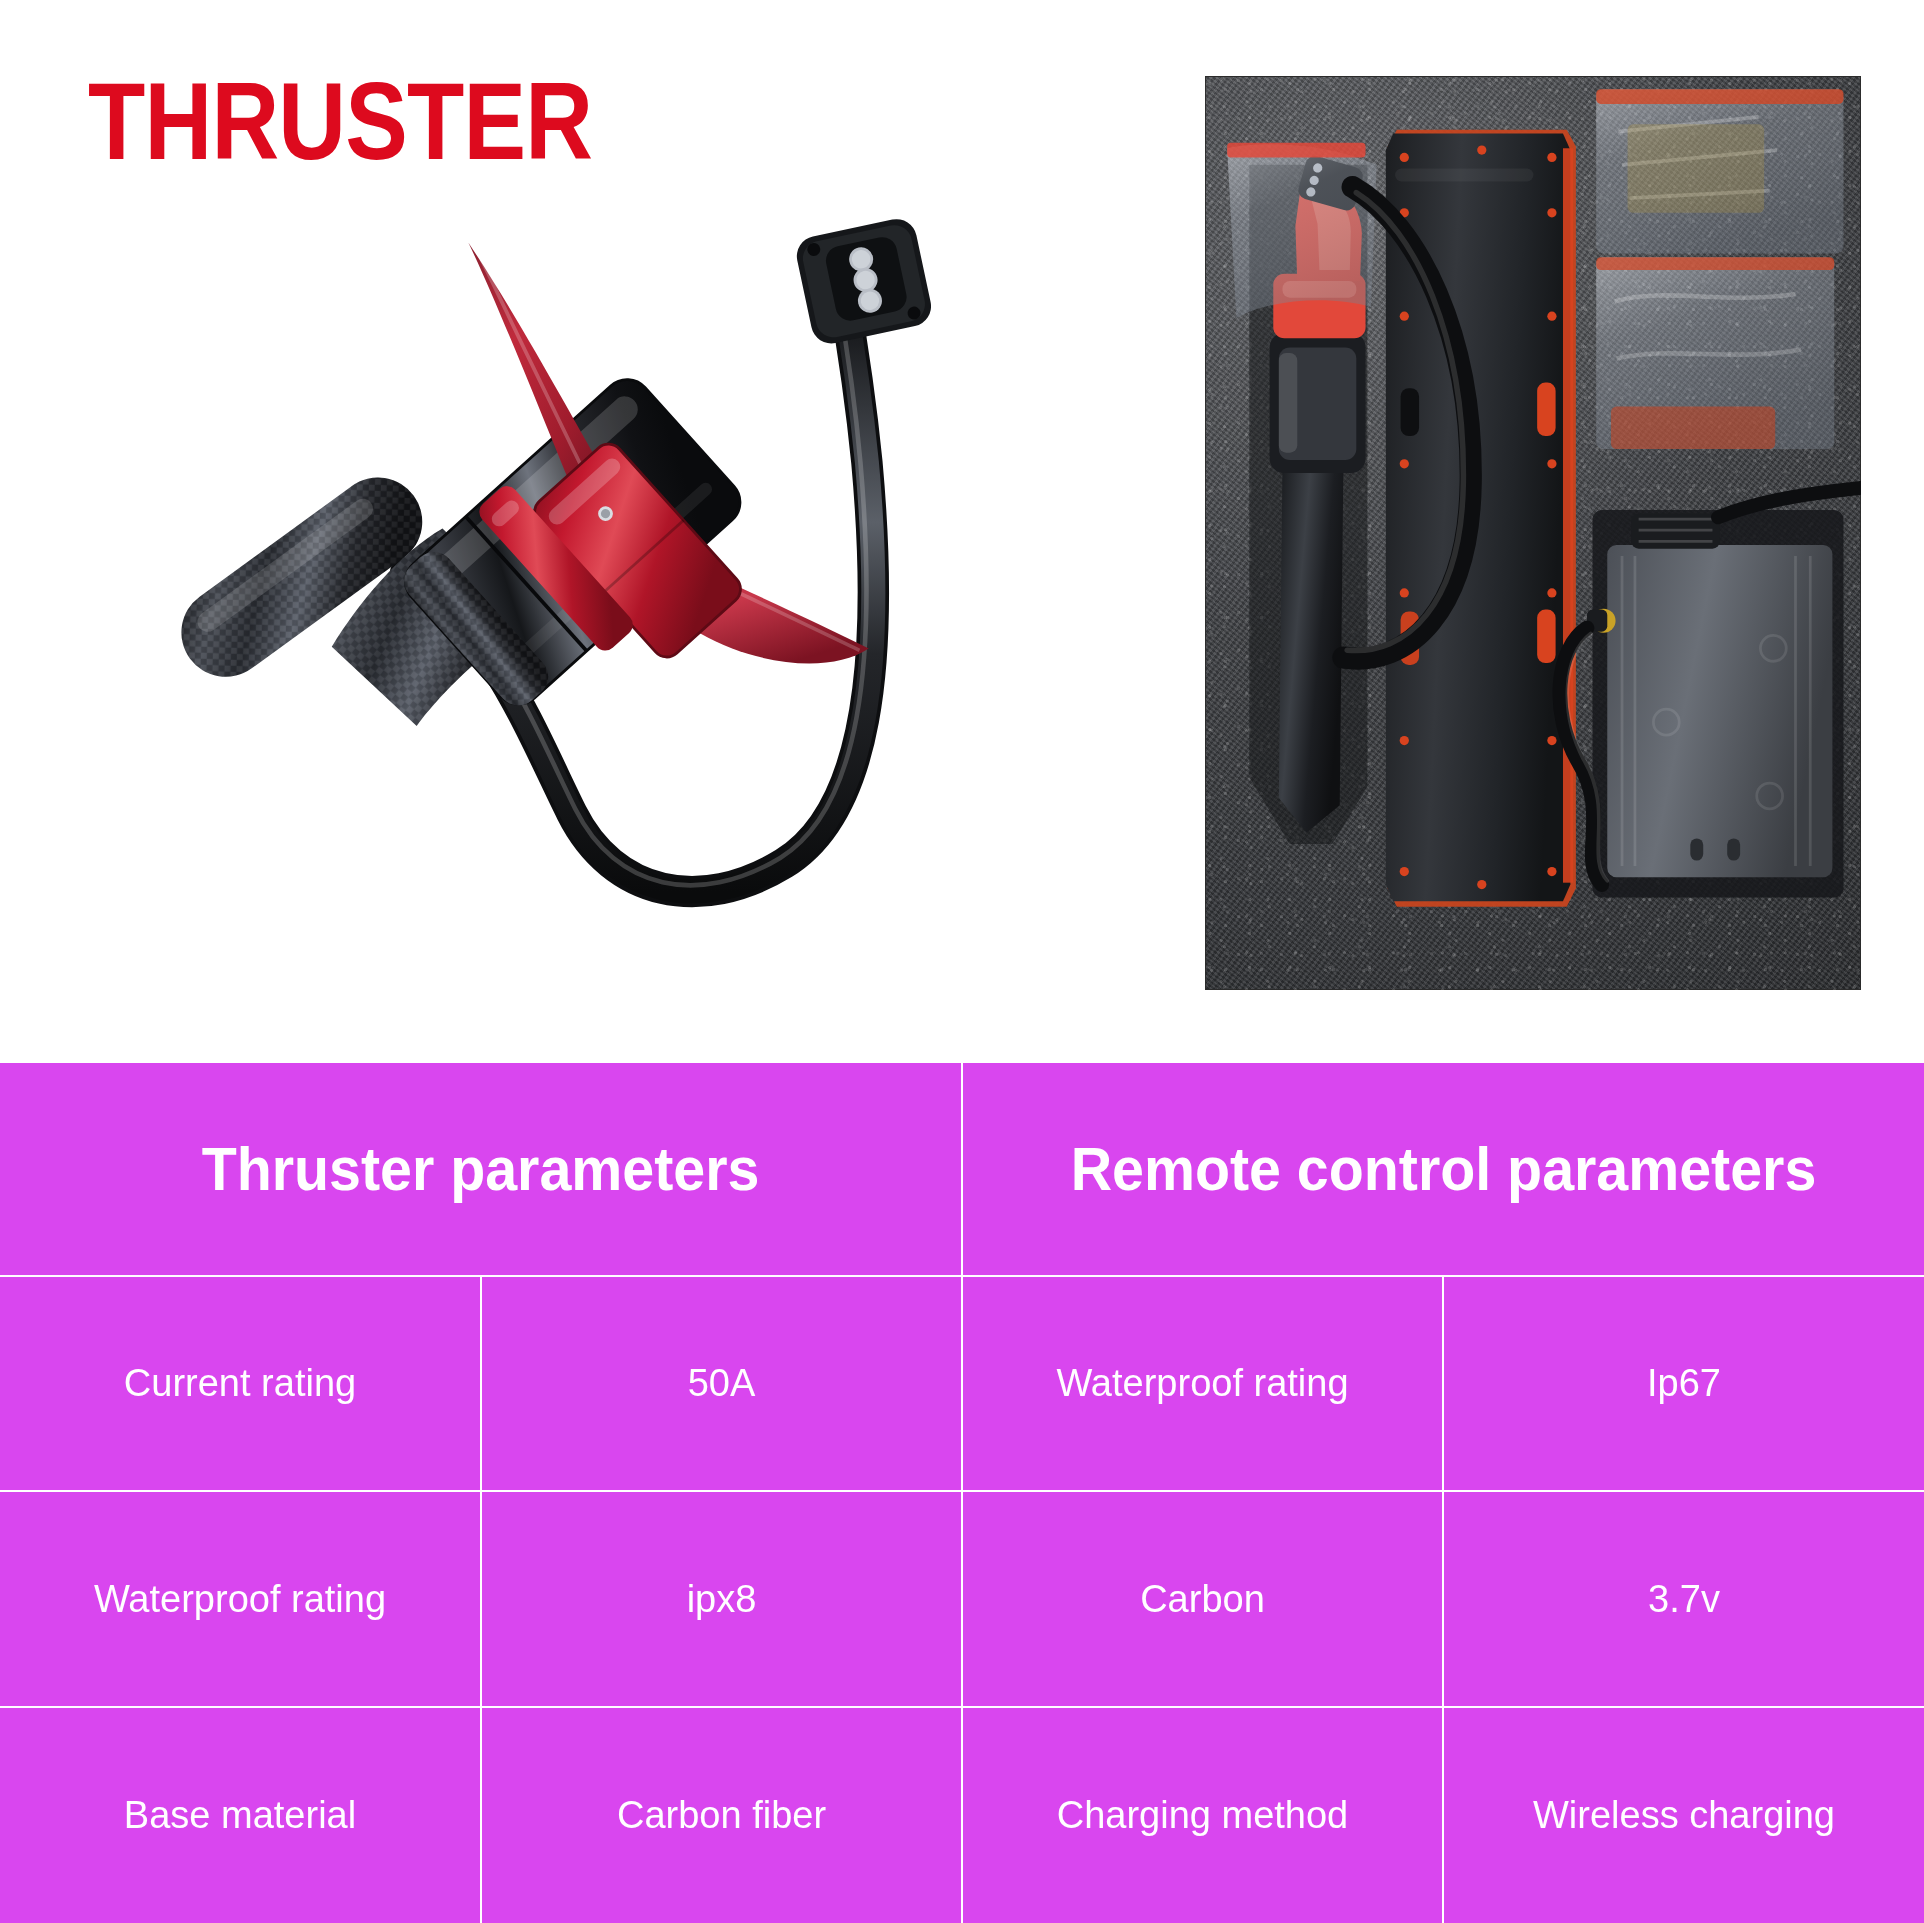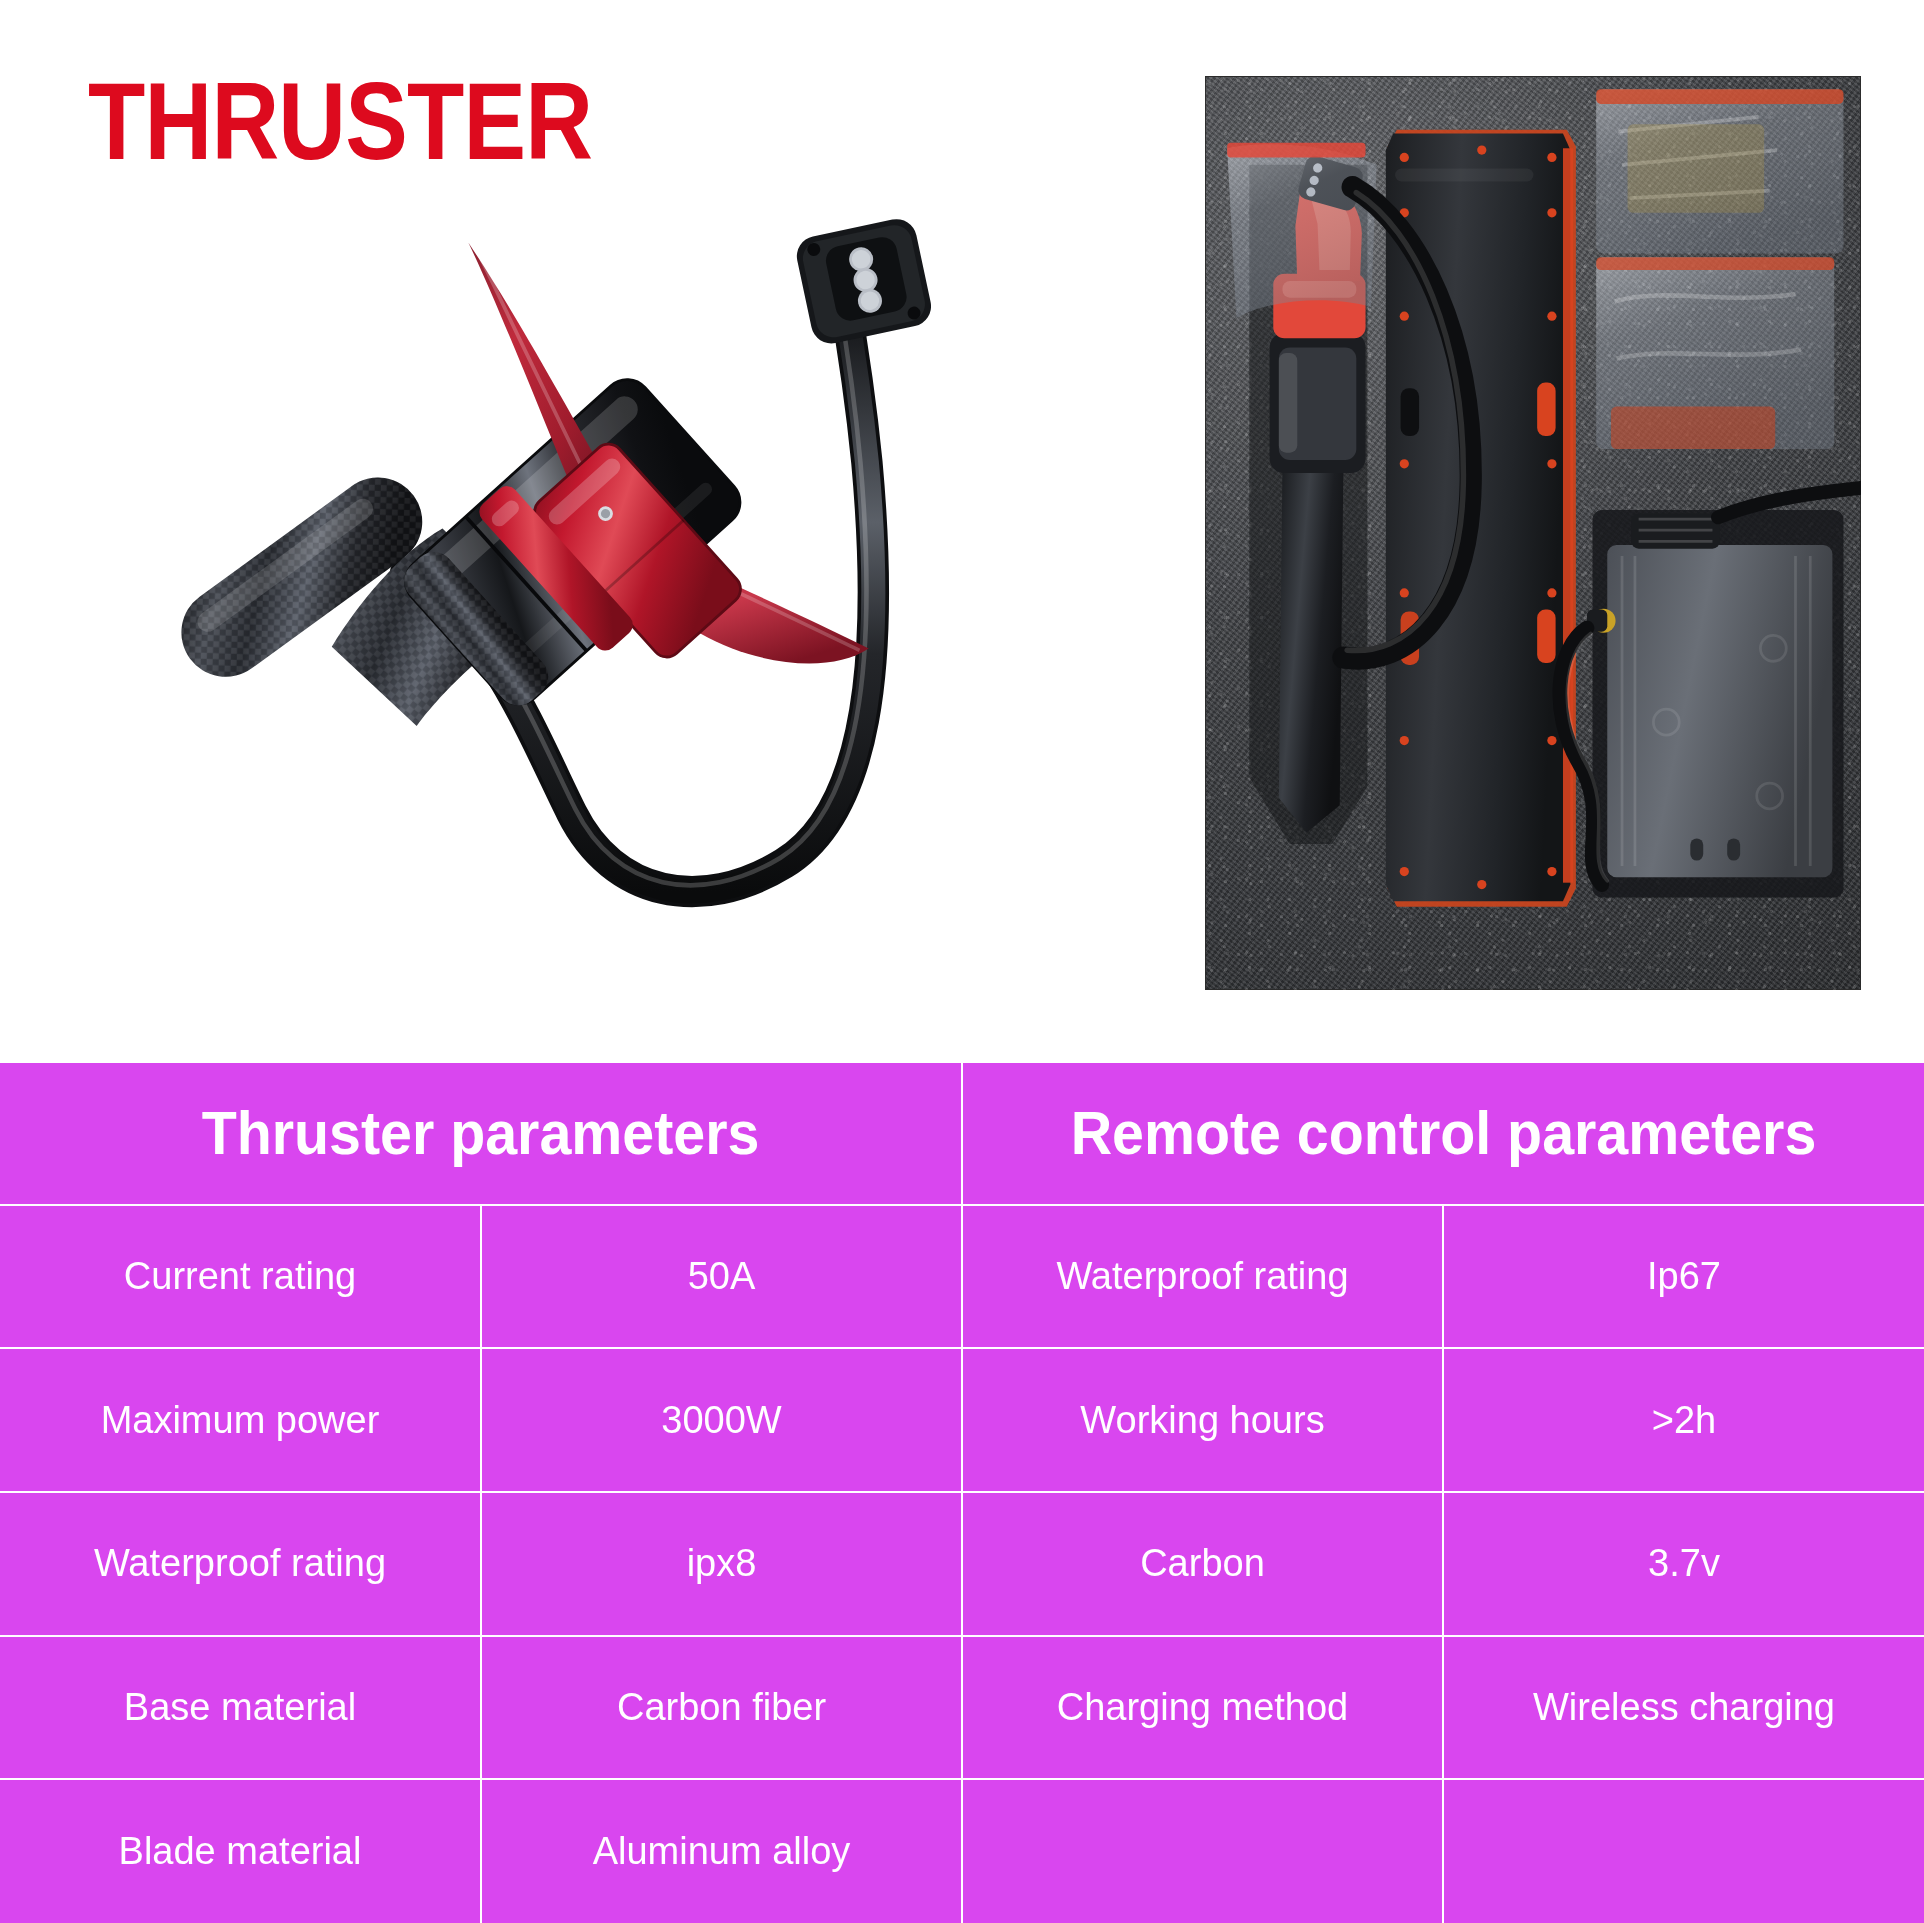--- a/index.html
+++ b/index.html
@@ -374,42 +374,30 @@
     <th class="hdr" colspan="2">Remote control parameters</th>
   </tr>
 
   <tr class="cellrow">
     <td>Current rating</td>
     <td>50A</td>
     <td>Waterproof rating</td>
     <td>Ip67</td>
   </tr>
 
-  <tr class="cellrow">
-    <td>Maximum power</td>
-    <td>3000W</td>
-    <td>Working hours</td>
-    <td>&gt;2h</td>
-  </tr>
 
   <tr class="cellrow">
     <td>Waterproof rating</td>
     <td>ipx8</td>
     <td>Carbon</td>
     <td>3.7v</td>
   </tr>
 
   <tr class="cellrow">
     <td>Base material</td>
     <td>Carbon fiber</td>
     <td>Charging method</td>
     <td>Wireless charging</td>
   </tr>
 
-  <tr class="cellrow">
-    <td>Blade material</td>
-    <td>Aluminum alloy</td>
-    <td></td>
-    <td></td>
-  </tr>
 </tbody>
   </table>
 
 
 </body></html>

